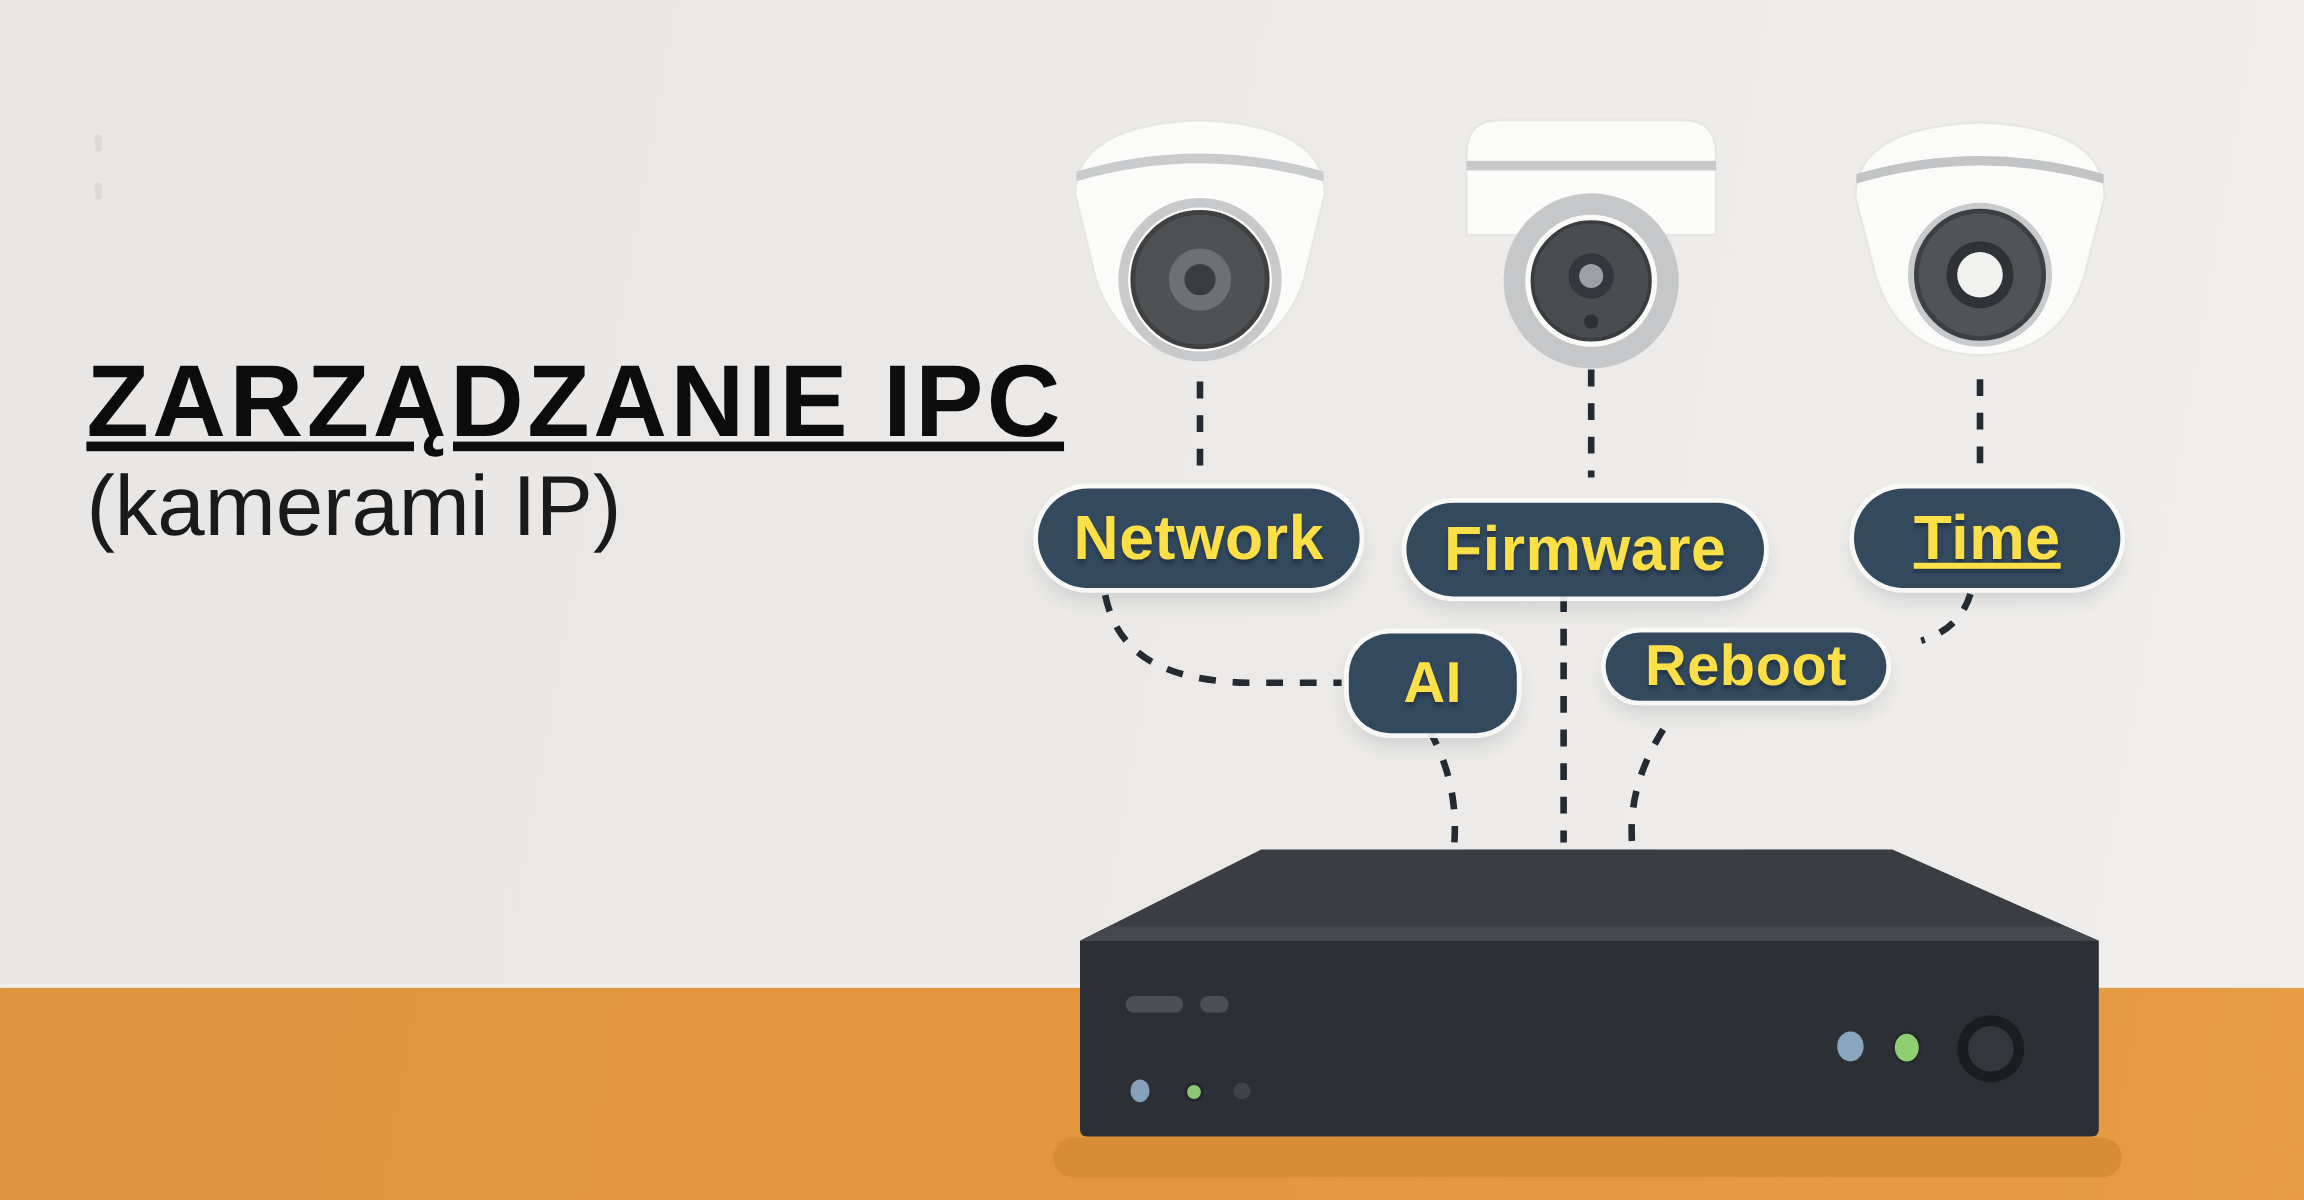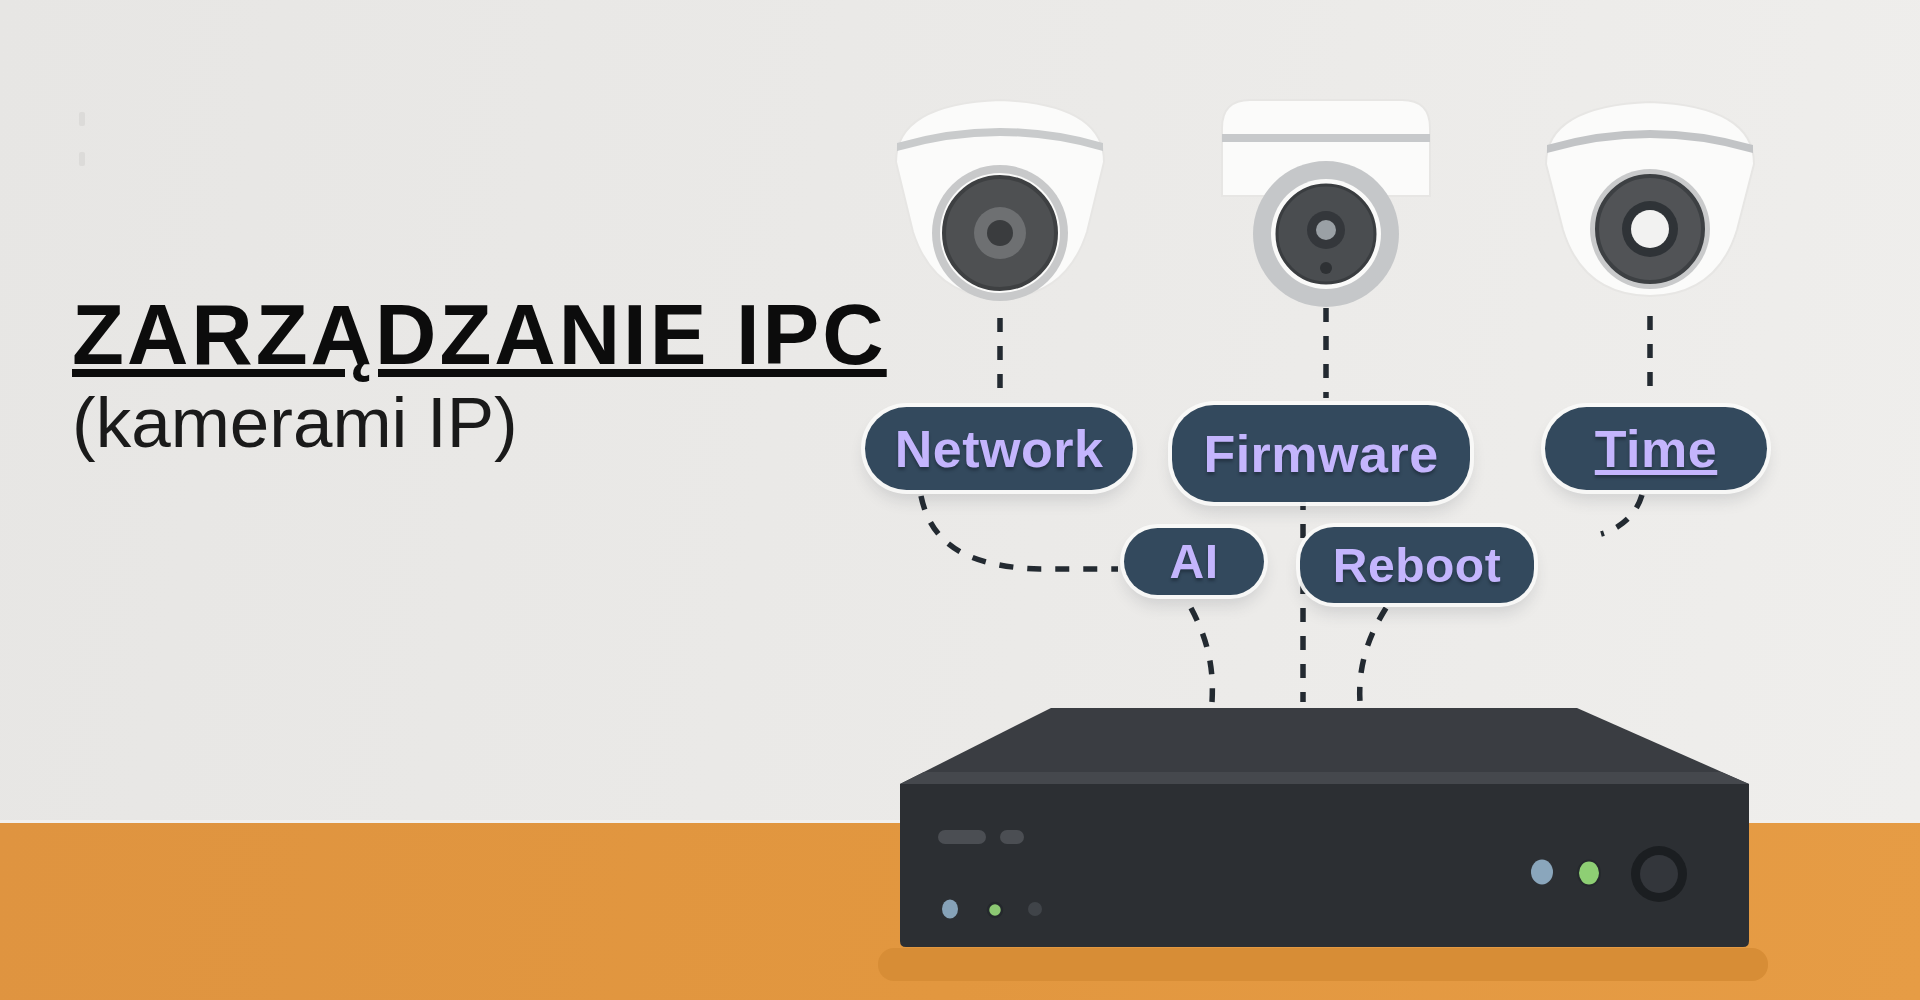--- a/index.html
+++ b/index.html
@@ -34,31 +34,31 @@
   }
   .subtitle{
     position:absolute;left:72px;top:384px;
     font-size:71px;font-weight:400;letter-spacing:0px;line-height:1.1;
     color:#1a1a1a;white-space:nowrap;
   }
 
   
   .pill{
     position:absolute;display:flex;align-items:center;justify-content:center;
-    background:#33495d;color:#c4b5fd;font-weight:bold;
+    background:#33495d;color:#fde047;font-weight:bold;
     border-radius:42px;
     box-shadow:0 0 0 4px rgba(250,250,248,.92), 0 10px 16px rgba(45,55,65,.15);
     text-shadow:0 3px 3px rgba(12,22,32,.38);
     letter-spacing:.5px;white-space:nowrap;z-index:3;
   }
   #pill-network {left:865px; top:407px;width:268px;height:83px;font-size:52px;}
-  #pill-firmware{left:1172px;top:405px;width:298px;height:97px;font-size:52px;}
+  #pill-firmware{left:1172px;top:419px;width:298px;height:78px;font-size:52px;}
   #pill-time    {left:1545px;top:407px;width:222px;height:83px;font-size:52px;text-decoration:underline;}
-  #pill-ai      {left:1124px;top:528px;width:140px;height:67px;font-size:48px;border-radius:34px;}
-  #pill-reboot  {left:1300px;top:527px;width:234px;height:76px;font-size:48px;border-radius:34px;}
+  #pill-ai      {left:1124px;top:528px;width:140px;height:83px;font-size:48px;border-radius:34px;}
+  #pill-reboot  {left:1338px;top:527px;width:234px;height:57px;font-size:48px;border-radius:34px;}
 
   .scene-svg{position:absolute;left:0;top:0;z-index:2;}
 </style>
 </head>
 <body>
 
 <div class="stage">
 
   <div class="wall"></div>
   <div class="floor"></div>

